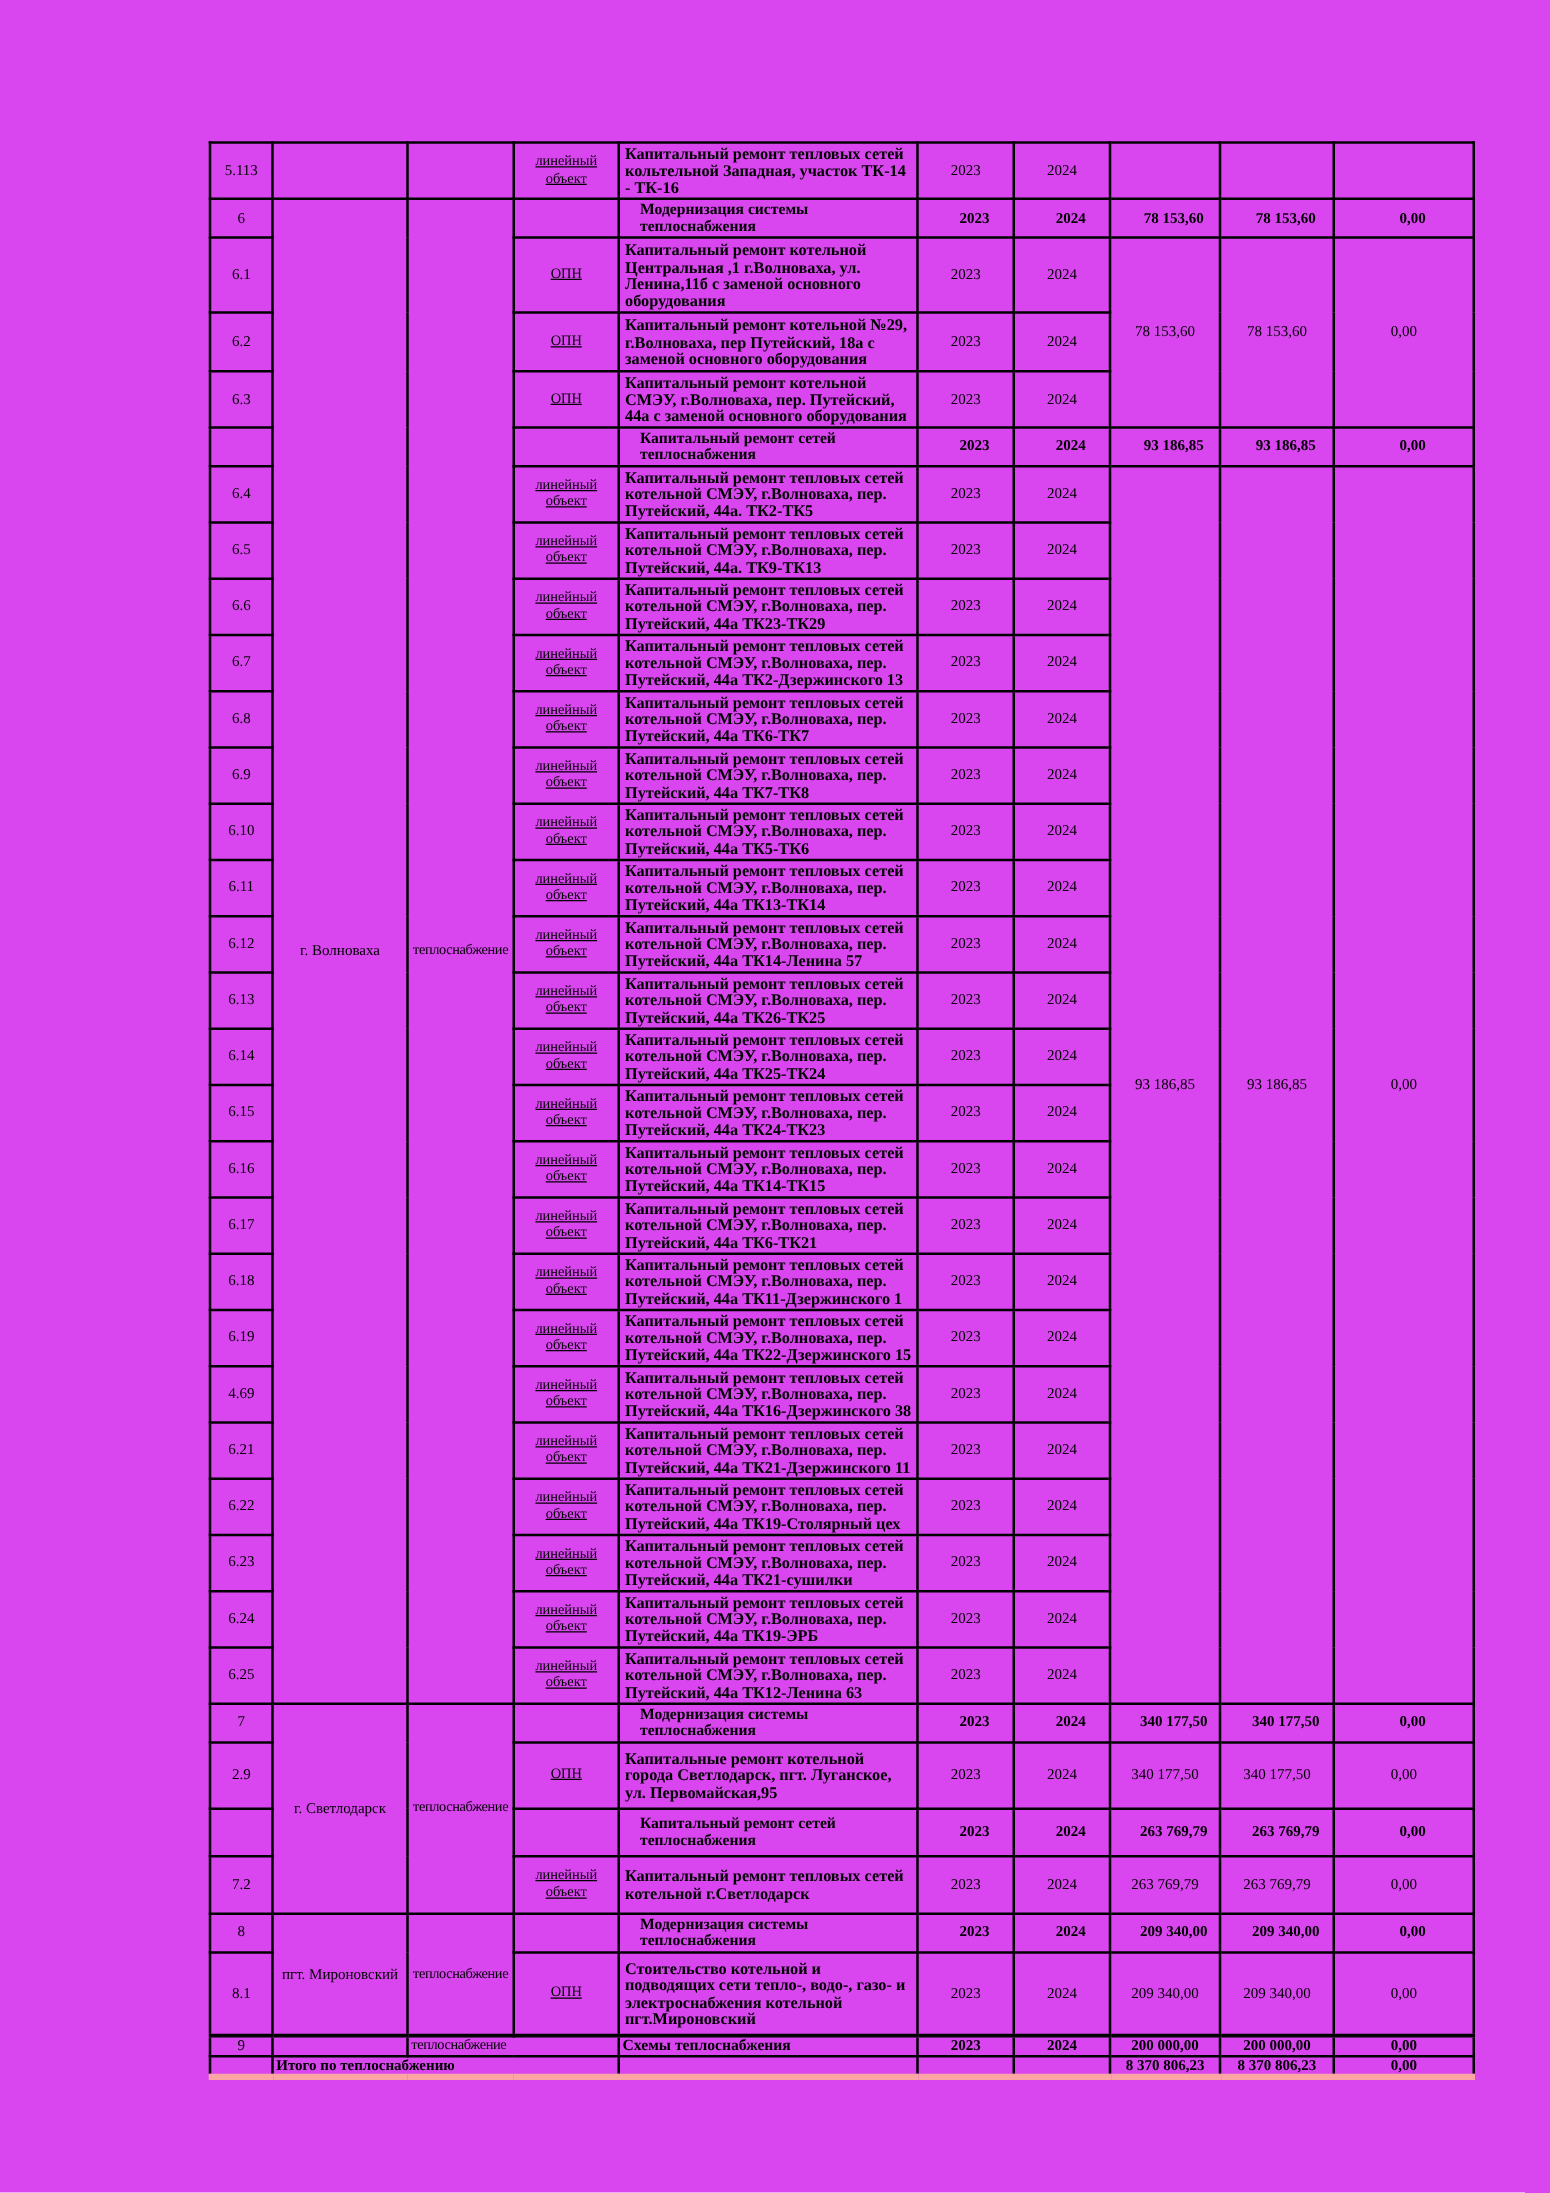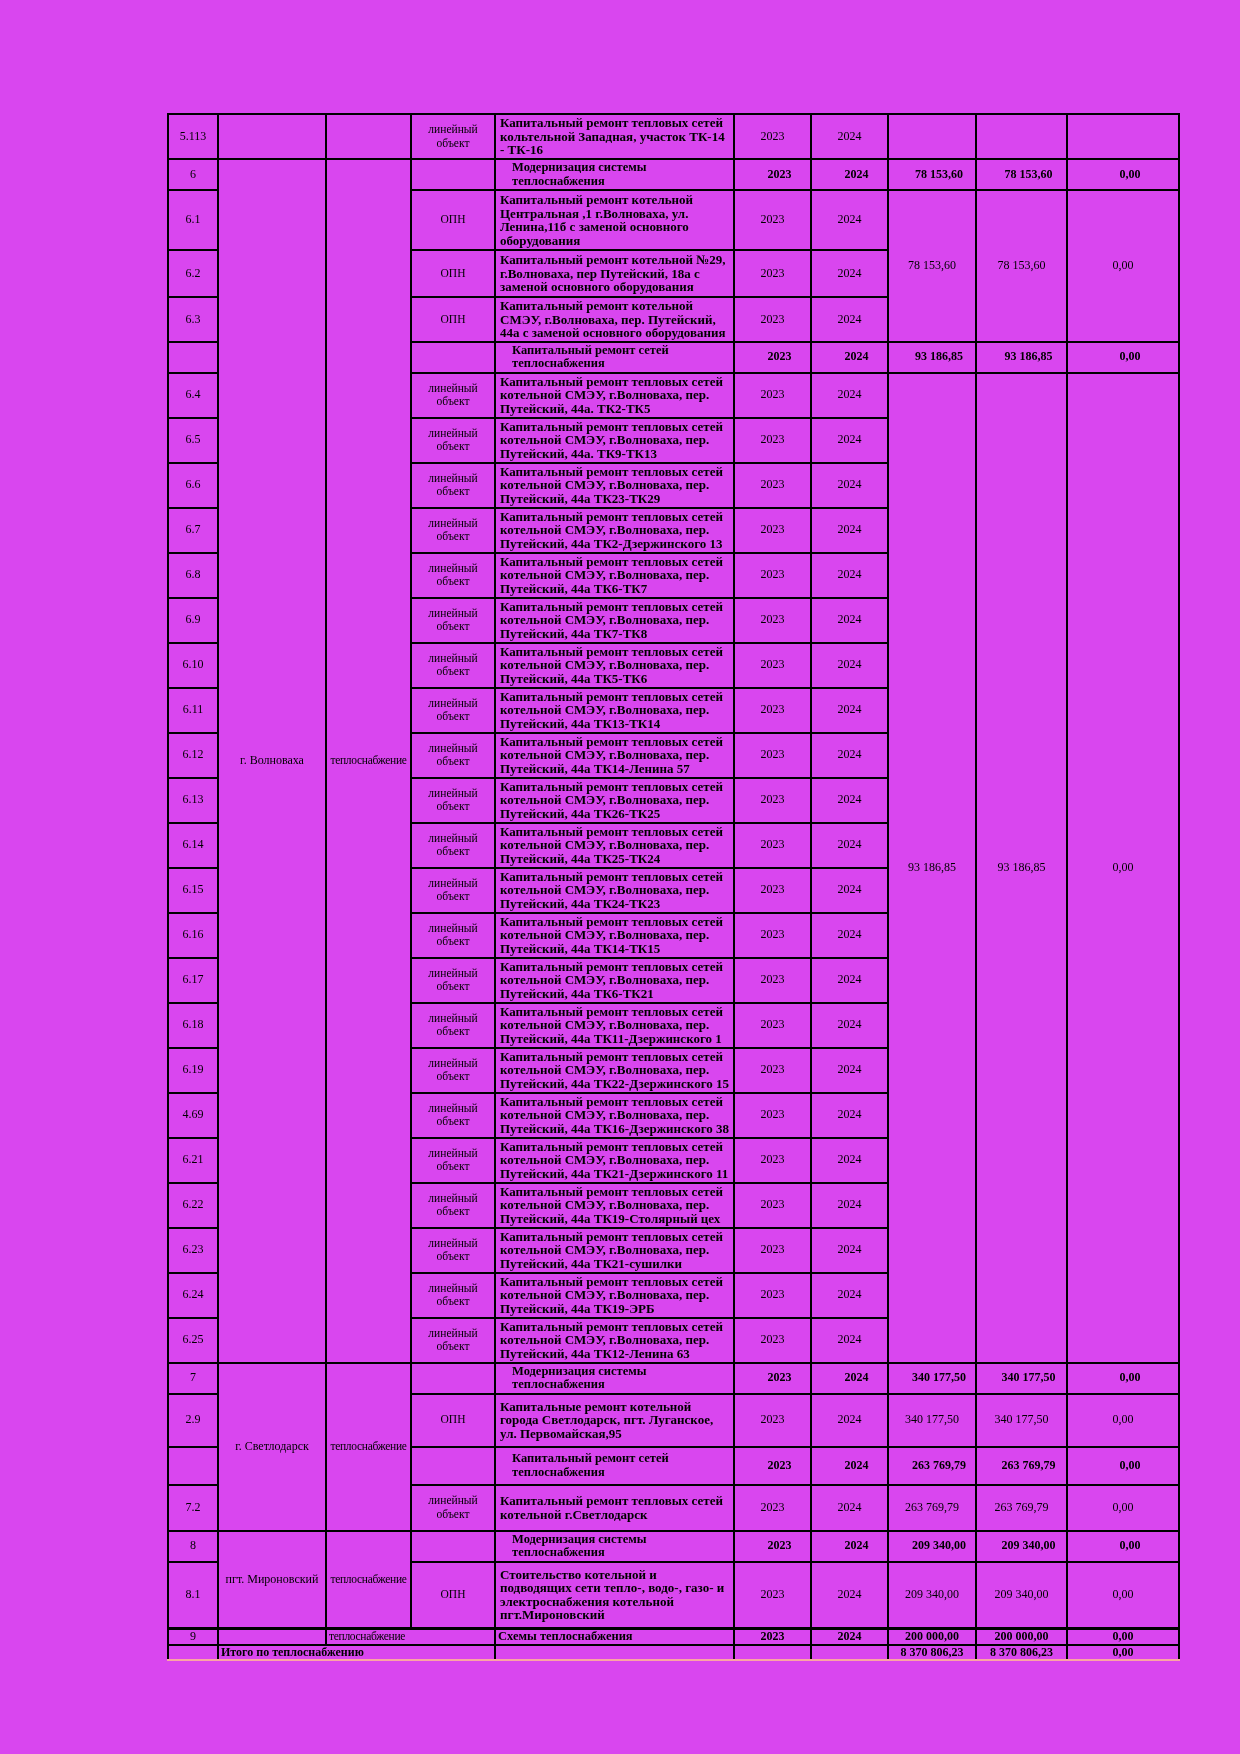--- a/index.html
+++ b/index.html
@@ -1,30 +1,30 @@
 <!DOCTYPE html>
 <html><head>
 <meta charset="utf-8">
 <style>
   html,body{margin:0;padding:0;background:#ffffff;}
   body{width:1240px;height:1754px;font-family:"Liberation Serif", serif;color:#000;}
   .page{position:relative;width:1240px;height:1754px;background:#d946ef;overflow:hidden;}
   table.prog{position:absolute;left:167px;top:113px;width:1011px;border-collapse:collapse;table-layout:fixed;}
   td{border:2px solid #000;vertical-align:middle;text-align:center;overflow:hidden;
      font-size:12px;line-height:13.5px;padding:1px 2px;box-sizing:border-box;}
-  td.c3{font-size:11.5px;}
+  td.c3{font-size:11.5px;text-decoration:underline;}
   td.c2{font-size:11.5px;letter-spacing:-0.3px;padding:1px 0;}
   td.c4{text-align:left;padding:1px 4px;font-size:13px;font-weight:bold;}
   td.b{font-weight:700;font-size:12px;padding-left:16px;}
   td.c4.b{font-size:12.5px;}
   td.al-l{text-align:left;padding-left:4px;}
   td.al-r{padding-right:5px;}
   tr.compact td{line-height:13px;padding:0 2px;}
   tr.thickT td{border-top:3px solid #000;}
-  tr.thickB td{border-bottom:2px solid #fca5a5;}
+  tr.thickB td{border-bottom:5px solid #fca5a5;}
 </style>
 </head>
 <body>
 
 <div class="page">
   <table class="prog">
     <colgroup>
         <col style="width: 50px;">
         <col style="width: 108px;">
         <col style="width: 85px;">

